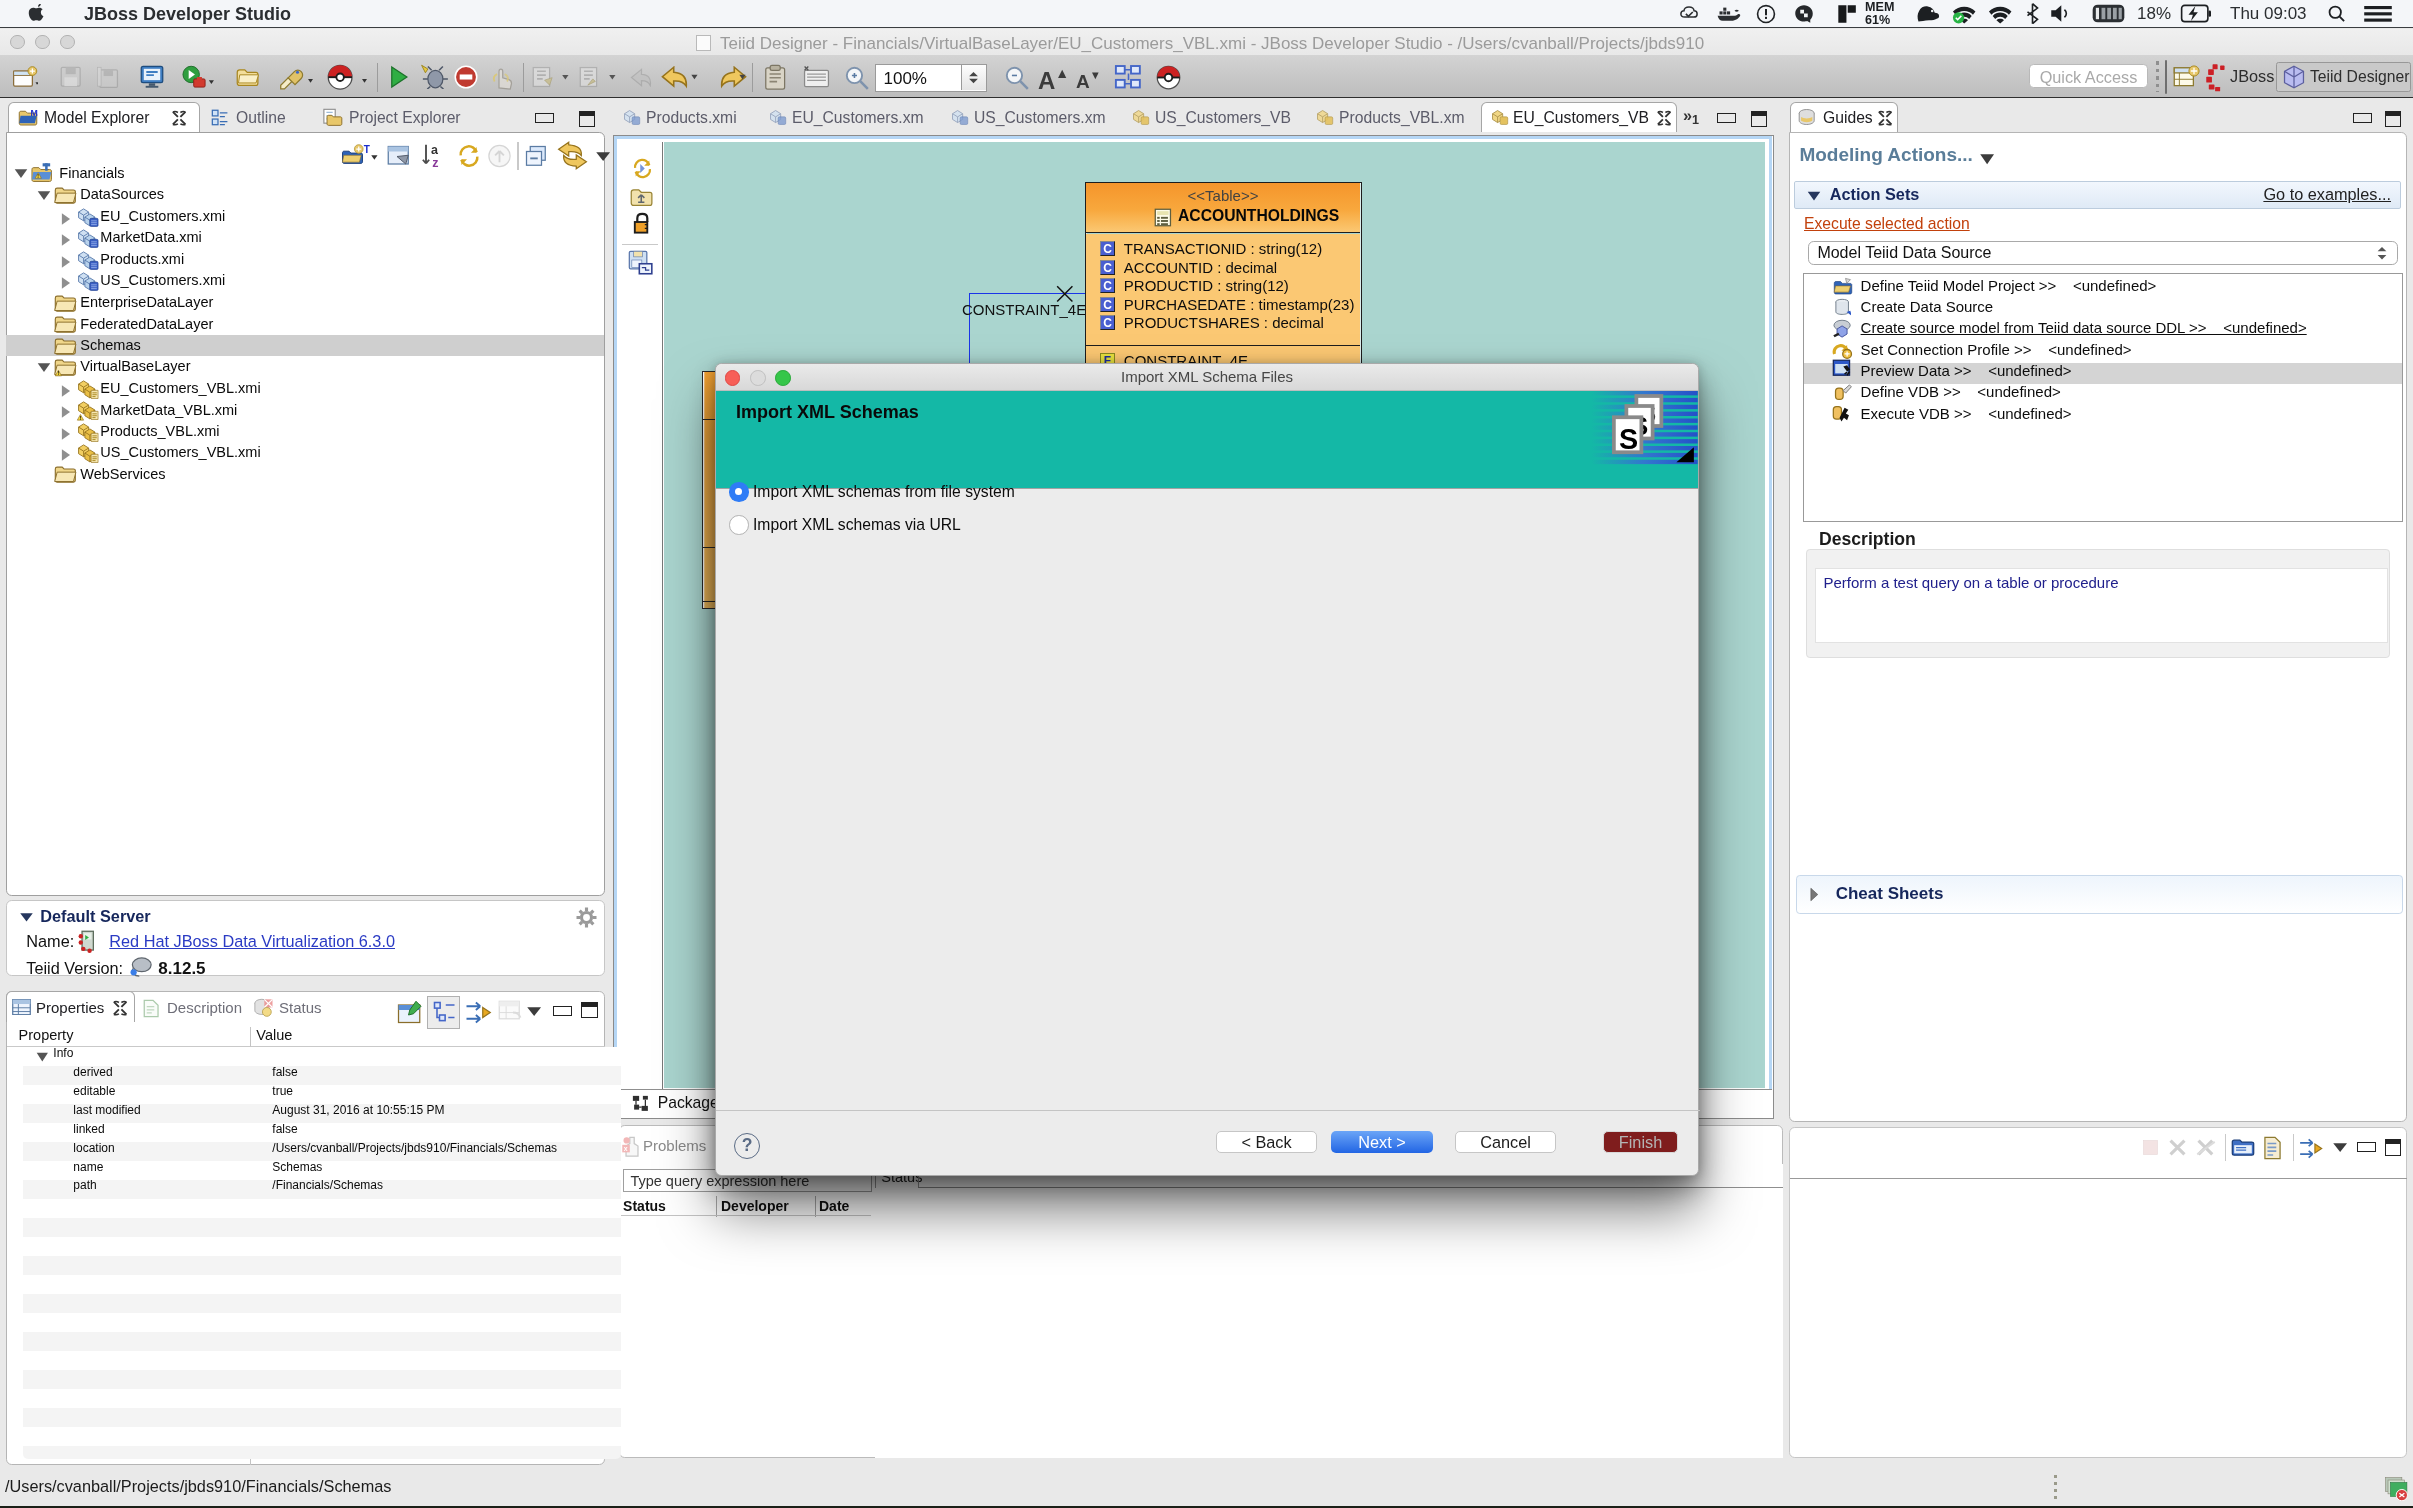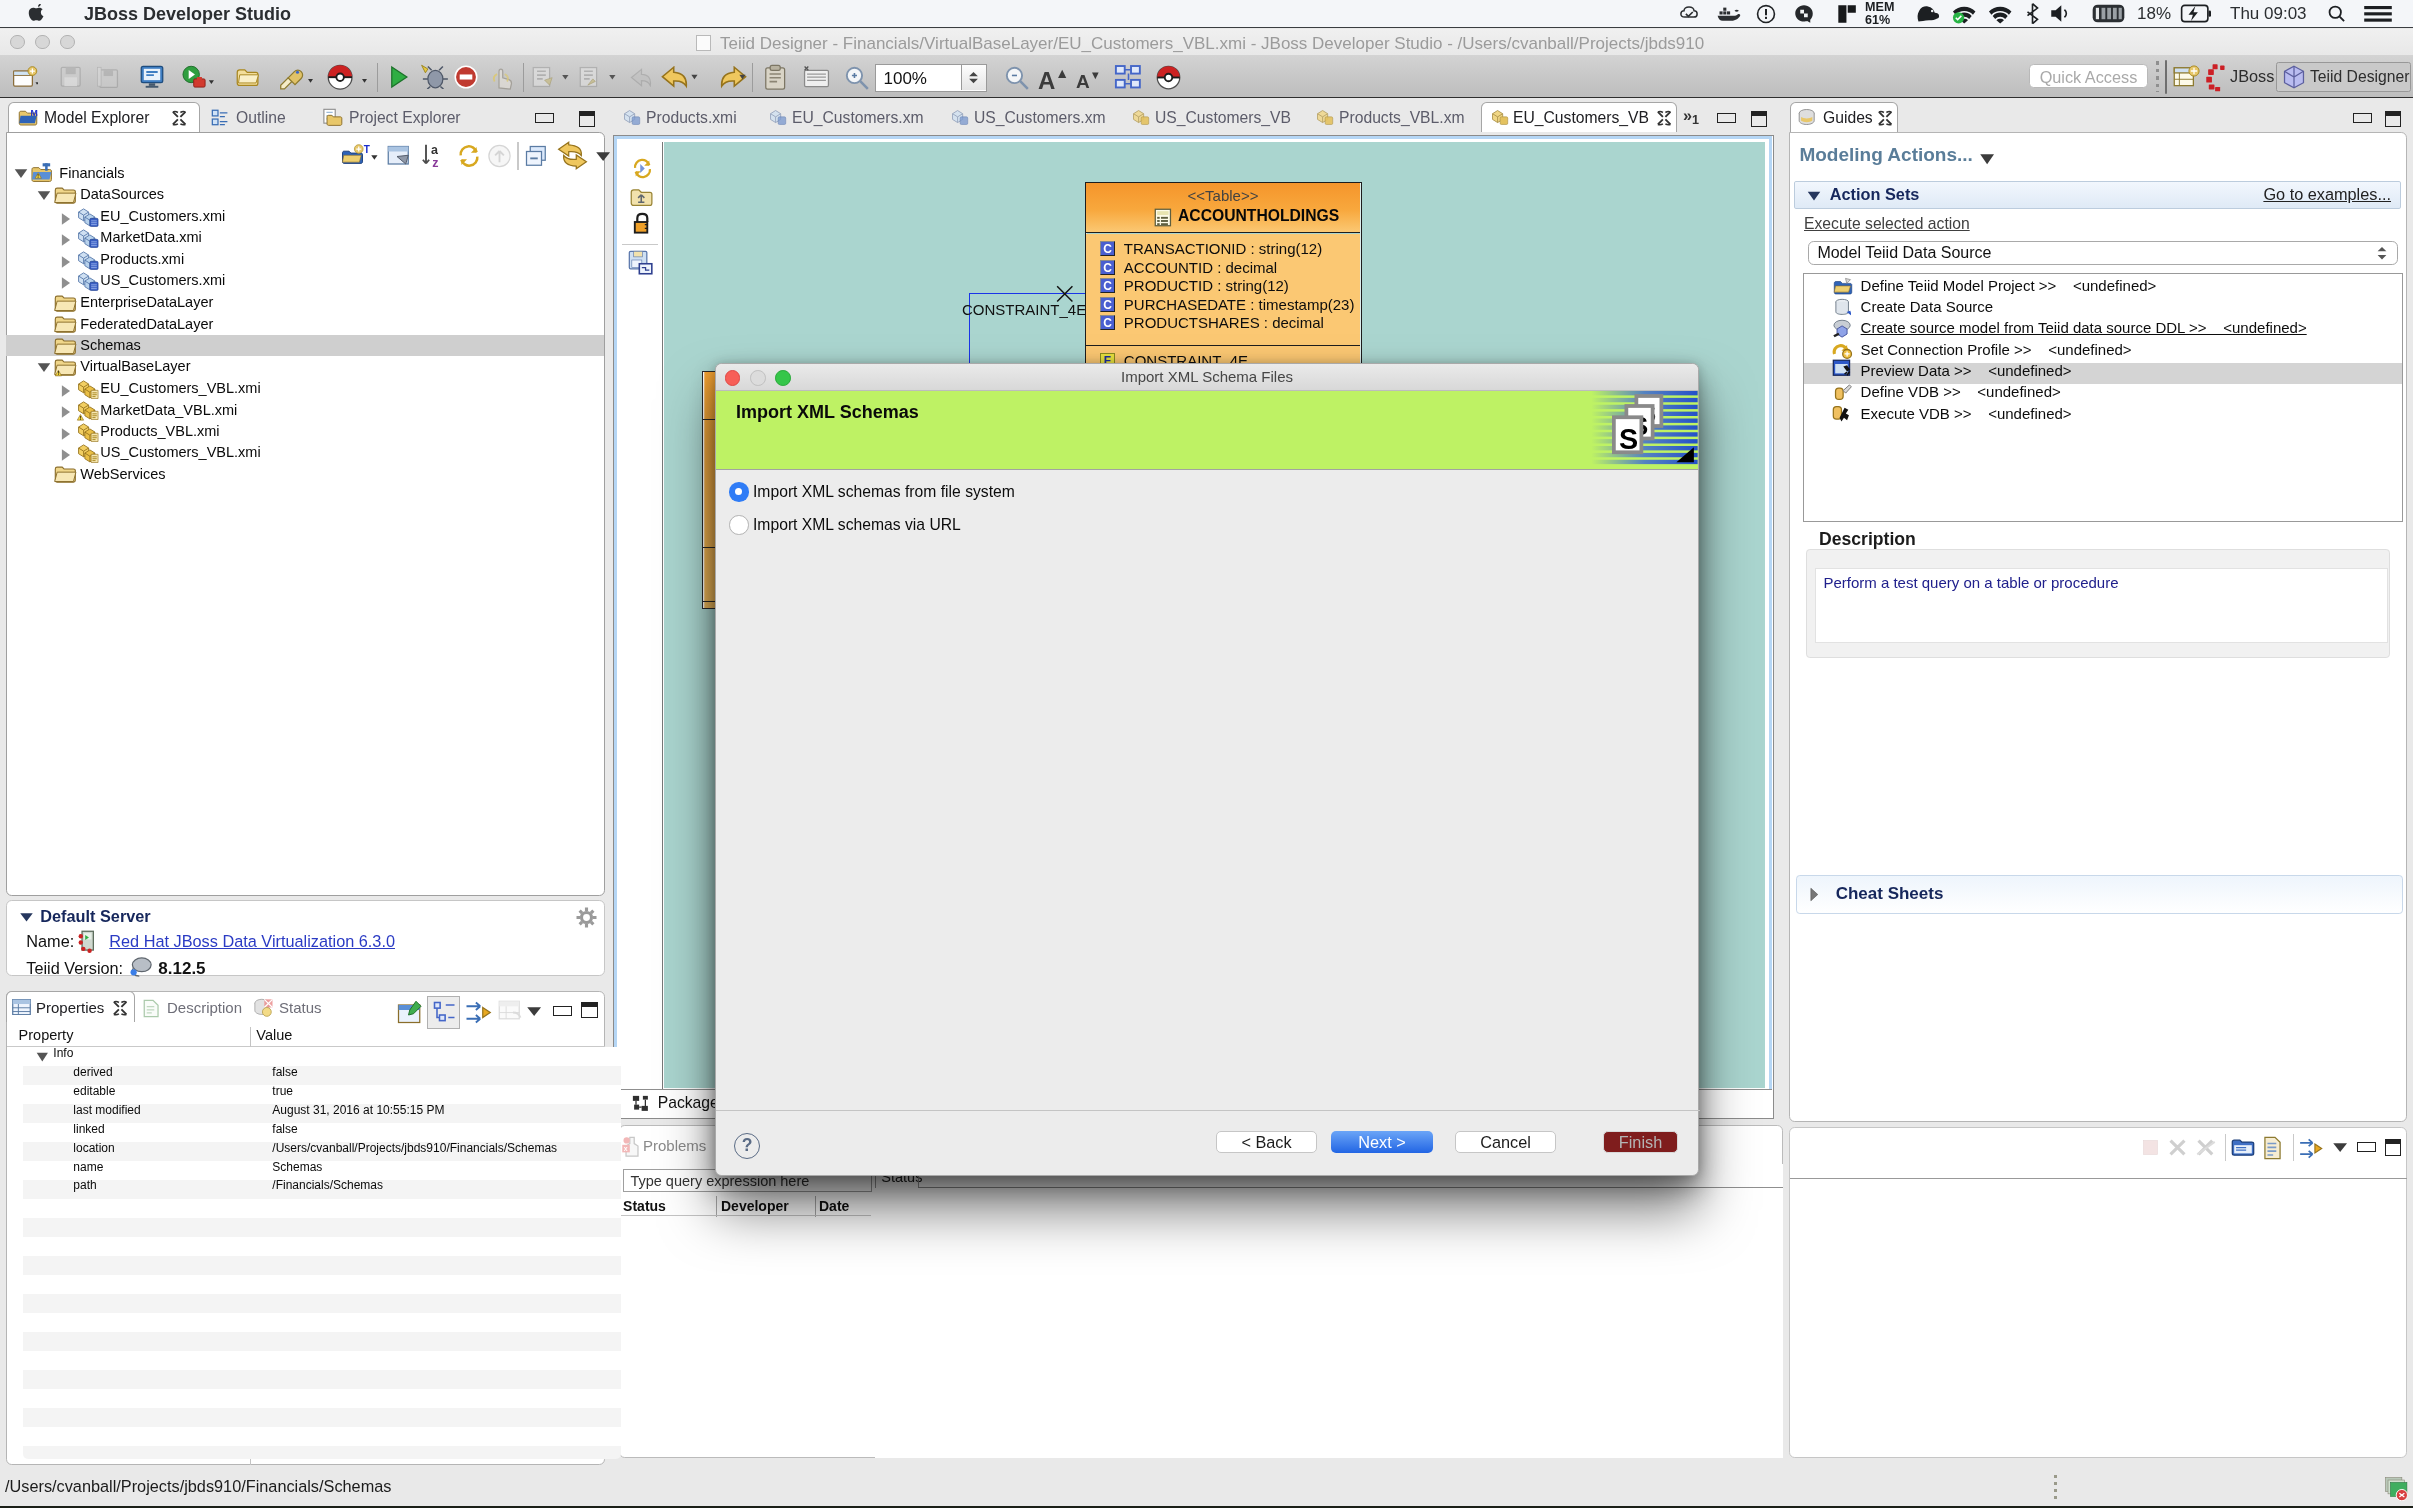--- a/index.html
+++ b/index.html
@@ -29,21 +29,21 @@
   .cico { display:inline-block; width:15px; height:15px; background:#4a5fd0; border:1.3px solid #8a8a8a; border-right-color:#222; border-bottom-color:#222;
           color:#fff; font-size:12px; font-weight:bold; text-align:center; line-height:14px; }
 
   
   #dialog { left:715px; top:363px; width:984px; height:813px; border-radius:6.3px;
             background:#ececec; box-shadow:0 35px 53px rgba(0,0,0,.5), 0 11.3px 24px rgba(0,0,0,.33), 0 0 10px rgba(0,0,0,.16);
             border:0.6px solid #a9a9a9; }
   #dlg-titlebar { position:absolute; left:0; top:0; width:100%; height:27px;
                   background:linear-gradient(#eaeaea,#d8d8d8); border-bottom:0.6px solid #bdbdbd;
                   border-radius:6.3px 6.3px 0 0; }
-  #dlg-banner { position:absolute; left:0; top:27px; width:100%; height:79px; background:#bef264; border-bottom:1.3px solid #a2a2a2; }
+  #dlg-banner { position:absolute; left:0; top:27px; width:100%; height:98px; background:#14b8a6; border-bottom:1.3px solid #a2a2a2; }
   .btn { position:absolute; top:767px; height:22px; border-radius:5px; font-size:16.3px;
          display:flex; align-items:center; justify-content:center; }
 </style>
 </head>
 <body>
 
 <div id="menubar" class="abs">
 
   <svg class="abs" style="left:28px; top:4.4px;" width="19" height="19" viewBox="0 0 16 16">
     <path fill="#2b2e31" d="M11.2 0.6c0.1 0.8-0.2 1.6-0.7 2.2-0.5 0.6-1.3 1.1-2.1 1-0.1-0.8 0.3-1.6 0.7-2.1C9.6 1.1 10.5 0.7 11.2 0.6zM13.8 13.1c-0.4 0.9-0.6 1.3-1.1 2.1-0.7 1.1-1.7 2.5-3 2.5-1.1 0-1.4-0.7-2.9-0.7-1.5 0-1.8 0.7-2.9 0.7-1.3 0-2.2-1.2-2.9-2.3-2-3.1-2.2-6.7-1-8.6 0.9-1.4 2.2-2.2 3.5-2.2 1.3 0 2.1 0.7 3.2 0.7 1 0 1.7-0.7 3.2-0.7 1.1 0 2.3 0.6 3.2 1.7-2.8 1.5-2.3 5.5 0.7 6.8z" transform="scale(0.85) translate(1.5,-1)"></path>
@@ -927,21 +927,21 @@
       <path d="M2 2h22L13 18z" fill="#3c3c3c"></path>
     </svg>
 
   <div class="abs" style="left:3.8px; top:48px; width:607px; height:28px; background:linear-gradient(180deg,#f2f7fd,#dfeaf6); border:0.6px solid #bcccdd; border-radius:1.9px;">
     <svg class="abs" style="left:12.6px; top:8.8px;" width="14" height="10" viewBox="0 0 22 16">
         <path d="M1 1h20L11 15z" fill="#26375e"></path>
       </svg>
     <div class="abs txt" style="left:35px; top:2.5px; font-size:16.3px; font-weight:bold; color:#16275c;">Action Sets</div>
     <div class="abs txt" style="right:8.8px; top:3.1px; font-size:16.3px; color:#222; text-decoration:underline;">Go to examples...</div>
   </div>
-  <div class="abs txt" style="left:14px; top:82px; font-size:15.7px; color:#404040; text-decoration:underline;">Execute selected action</div>
+  <div class="abs txt" style="left:14px; top:82px; font-size:15.7px; color:#c2410c; text-decoration:underline;">Execute selected action</div>
 
   <div class="abs" style="left:17.6px; top:108px; width:590px; height:24px; background:#fff; border:1.3px solid #a9a9a9; border-radius:5.7px;">
     <div class="txt" style="position:absolute; left:8.8px; top:1.9px; font-size:16px; color:#111;">Model Teiid Data Source</div>
     <svg class="abs" style="right:7.5px; top:3.1px;" width="14" height="16.3" viewBox="0 0 22 26">
         <path d="M4 10l7-7 7 7z" fill="#555"></path>
         <path d="M4 16l7 7 7-7z" fill="#555"></path>
       </svg>
   </div>
 
   <div class="abs" style="left:12.6px; top:140px; width:600px; height:249px; background:#fff; border:0.6px solid #999;">

